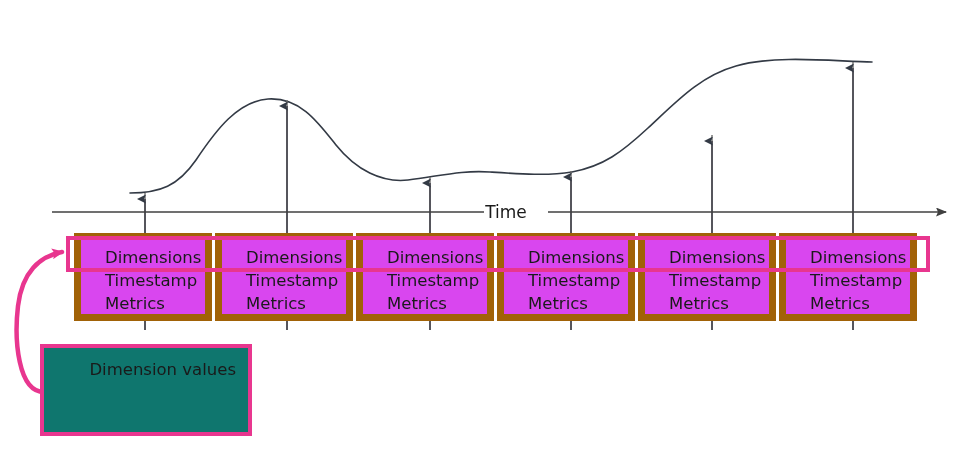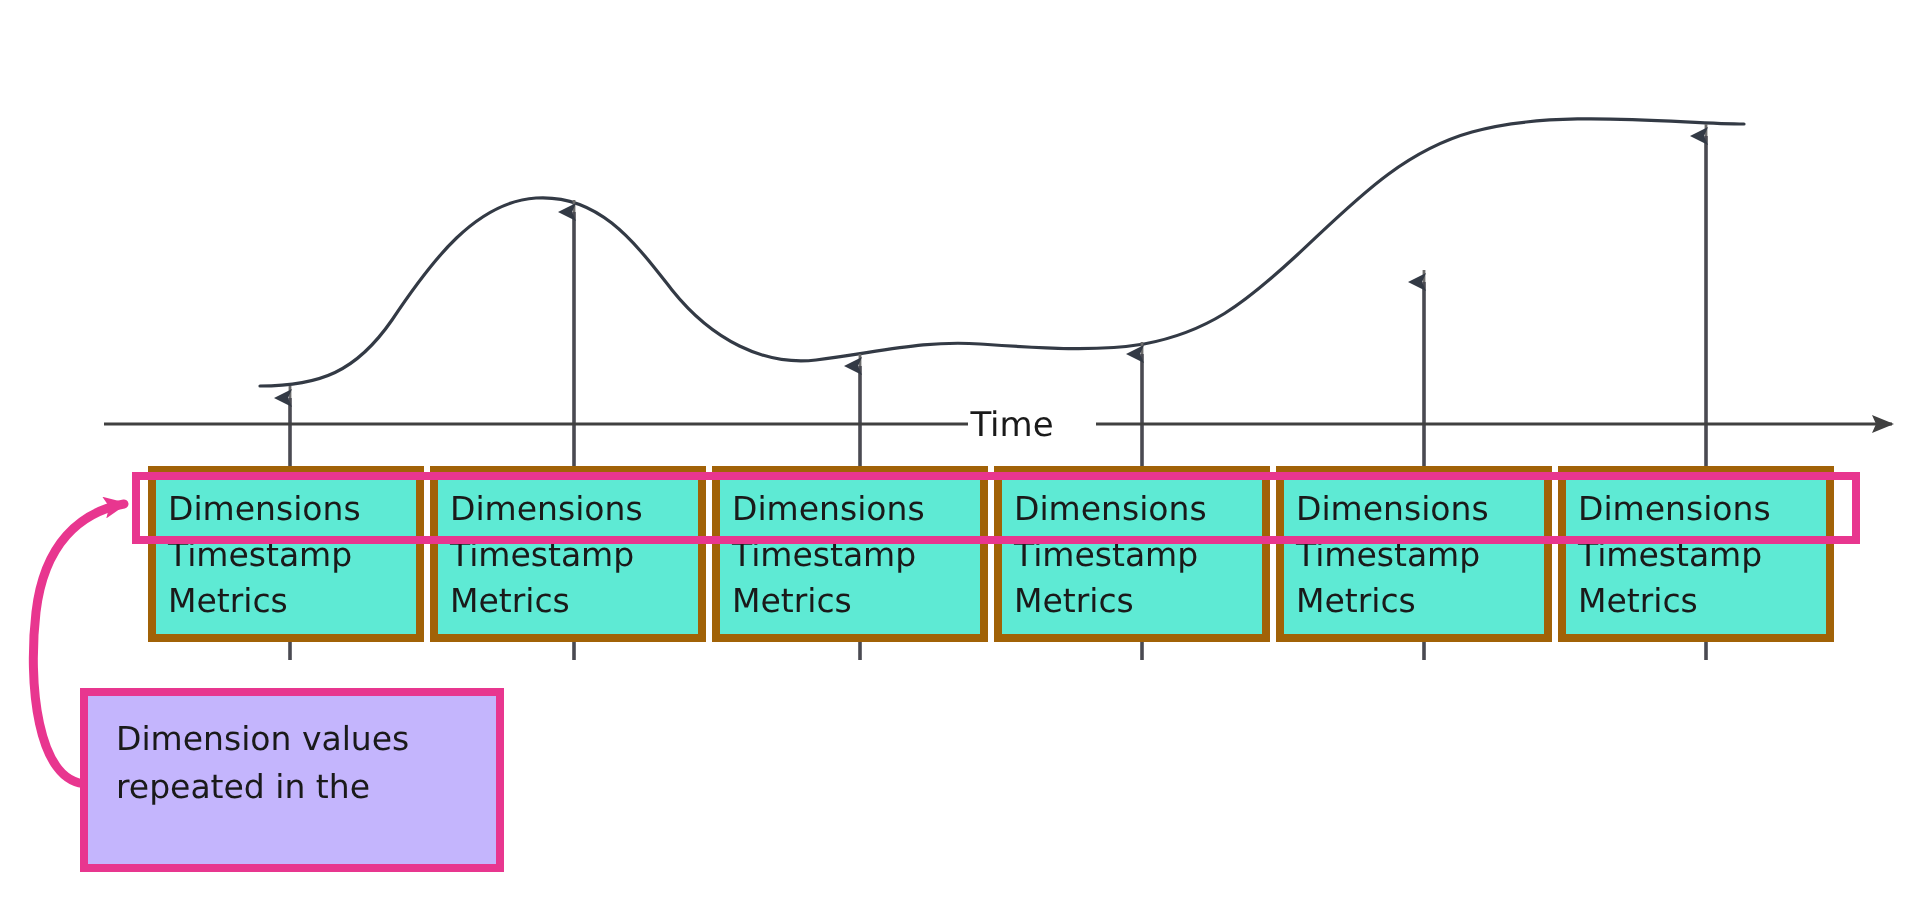--- a/index.html
+++ b/index.html
@@ -25,44 +25,45 @@
     height: 450px;
   }
   .svg-text-time {
     font-family: "DejaVu Sans", "Liberation Sans", sans-serif;
     font-size: 17px;
     fill: #1a1a1a;
   }
   .record-box {
     position: absolute;
     box-sizing: border-box;
-    background: #5eead4;
-    border: 4px solid #a16207;
-    padding: 6px 0 6px 6px;
+    background: #d946ef;
+    border: 7px solid #a16207;
+    padding: 6px 0 6px 24px;
   }
   .record-line {
     font-family: "DejaVu Sans", "Liberation Sans", sans-serif;
     font-size: 16.5px;
     line-height: 23px;
     color: #1a1a1a;
     white-space: nowrap;
   }
   .highlight-band {
     position: absolute;
     box-sizing: border-box;
     border: 4px solid #e8368f;
     background: transparent;
     pointer-events: none;
   }
   .callout-box {
     position: absolute;
     box-sizing: border-box;
     border: 4px solid #e8368f;
-    background: #c4b5fd;
+    background: #0f766e;
     padding: 10px 12px 10px 14px;
+    text-align: right;
   }
   .callout-line {
     font-family: "DejaVu Sans", "Liberation Sans", sans-serif;
     font-size: 16.5px;
     line-height: 24px;
     color: #1a1a1a;
     white-space: nowrap;
   }
 </style>
 </head>
@@ -152,16 +153,15 @@
   <div class="record-box" style="left:779px; top:233px; width:138px; height:88px;">
     <div class="record-line">Dimensions</div>
     <div class="record-line">Timestamp</div>
     <div class="record-line">Metrics</div>
   </div>
 
   <div class="highlight-band" style="left:66px; top:236px; width:864px; height:36px;"></div>
 
   <div class="callout-box" style="left:40px; top:344px; width:212px; height:92px;">
     <div class="callout-line">Dimension values</div>
-    <div class="callout-line">repeated in the</div>
   </div>
 
 </div>
 
 </body></html>

